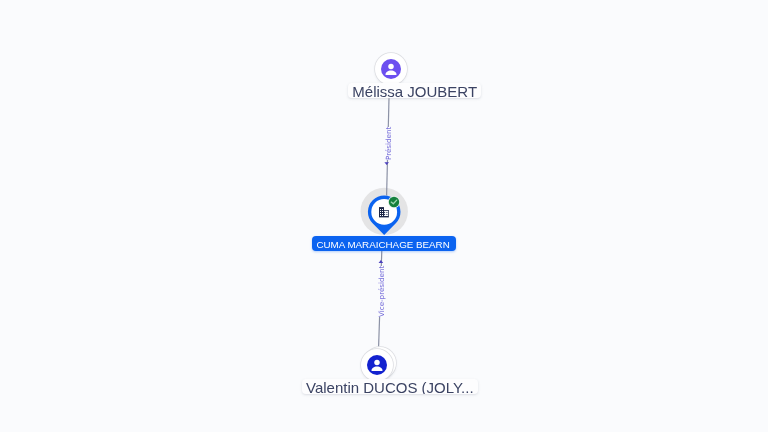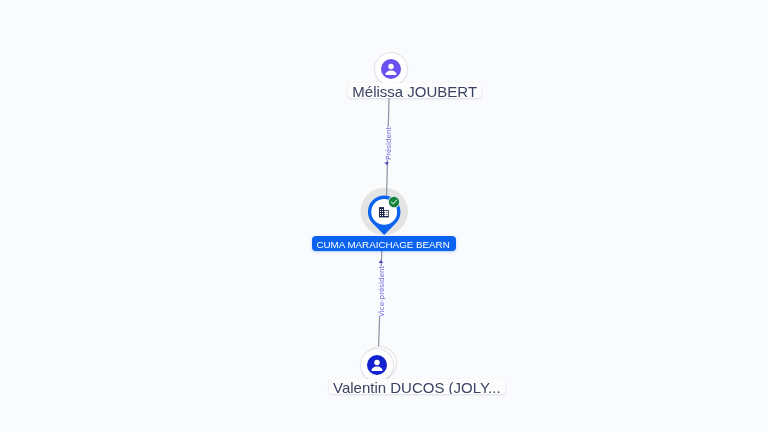--- a/index.html
+++ b/index.html
@@ -119,15 +119,15 @@
   <div class="person" style="left:360.6px;top:349.1px;">
     <div class="disc back"></div>
     <div class="disc"></div>
     <div class="icon" style="background:#1322cf">
       <svg width="20" height="20" viewBox="0 0 20 20" fill="#ffffff">
         <circle cx="10" cy="7.4" r="2.75"></circle>
         <path d="M10 11.5 c-3.15 0 -5.45 1.95 -5.45 3.75 v0.85 h10.9 v-0.85 c0 -1.8 -2.3 -3.75 -5.45 -3.75 z"></path>
       </svg>
     </div>
   </div>
-  <div class="label" style="left:329px;top:379.3px;">Valentin DUCOS (JOLY...</div>
+  <div class="label" style="left:302px;top:379.3px;">Valentin DUCOS (JOLY...</div>
 
 </div>
 
 </body></html>

